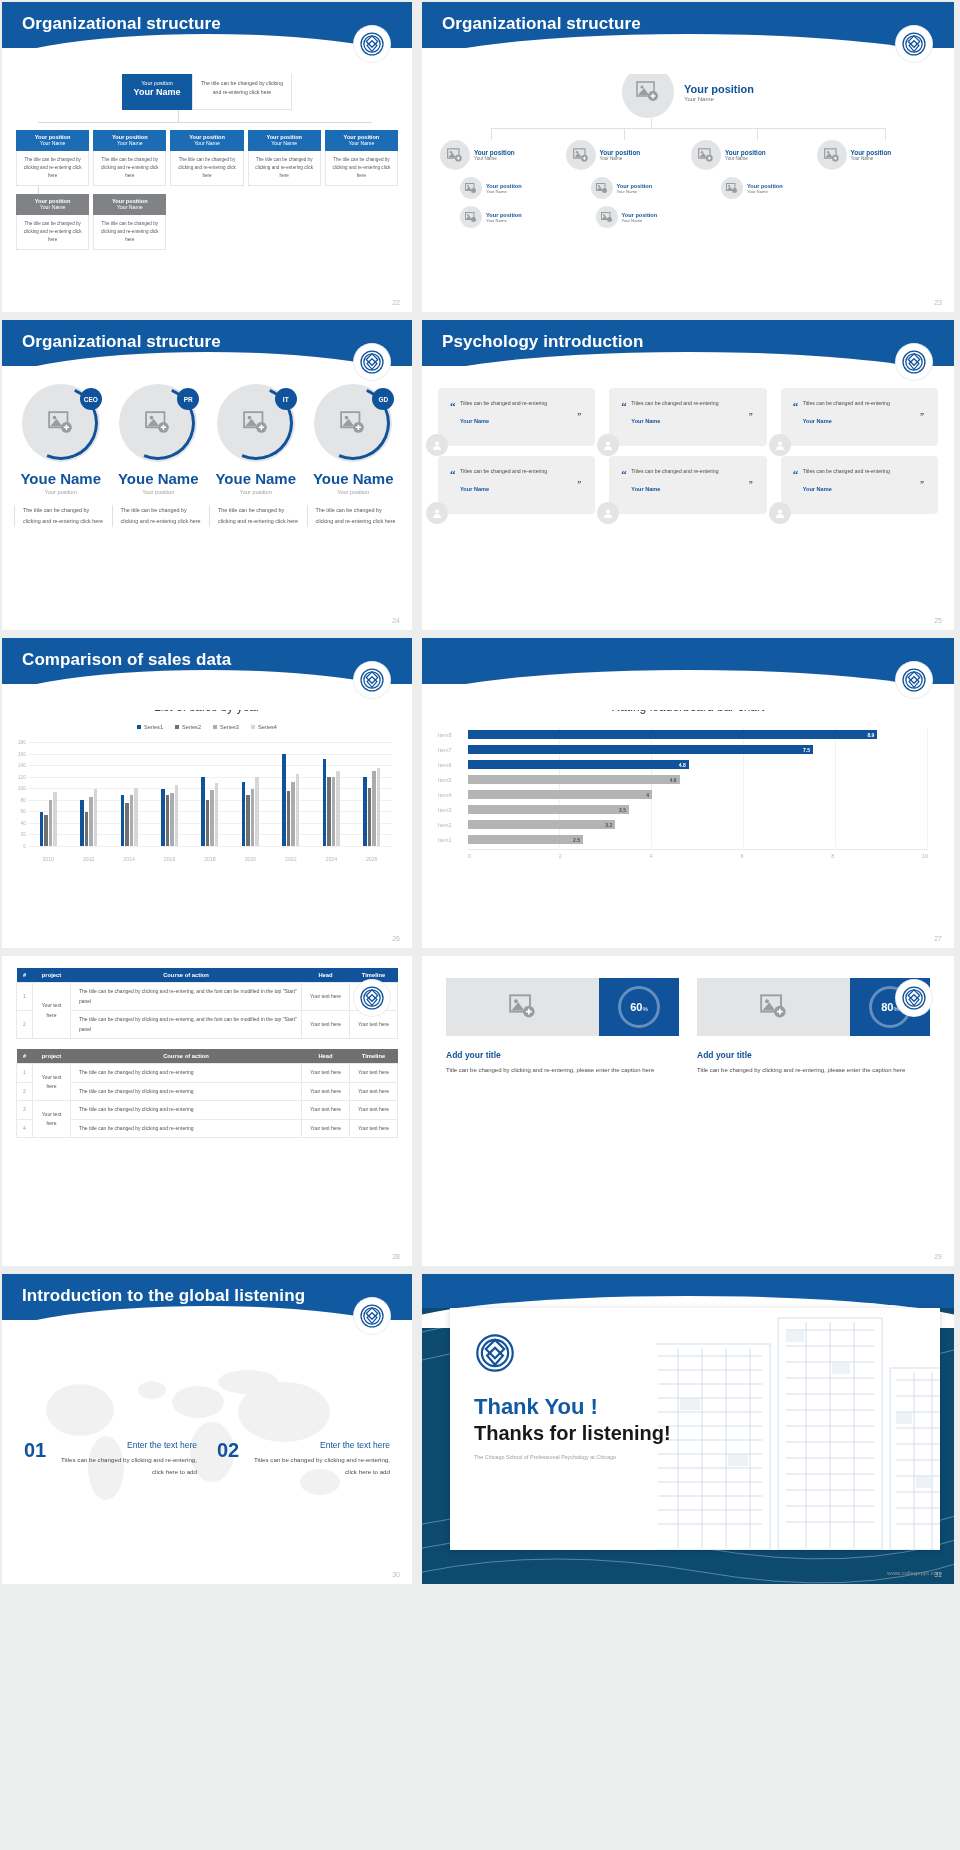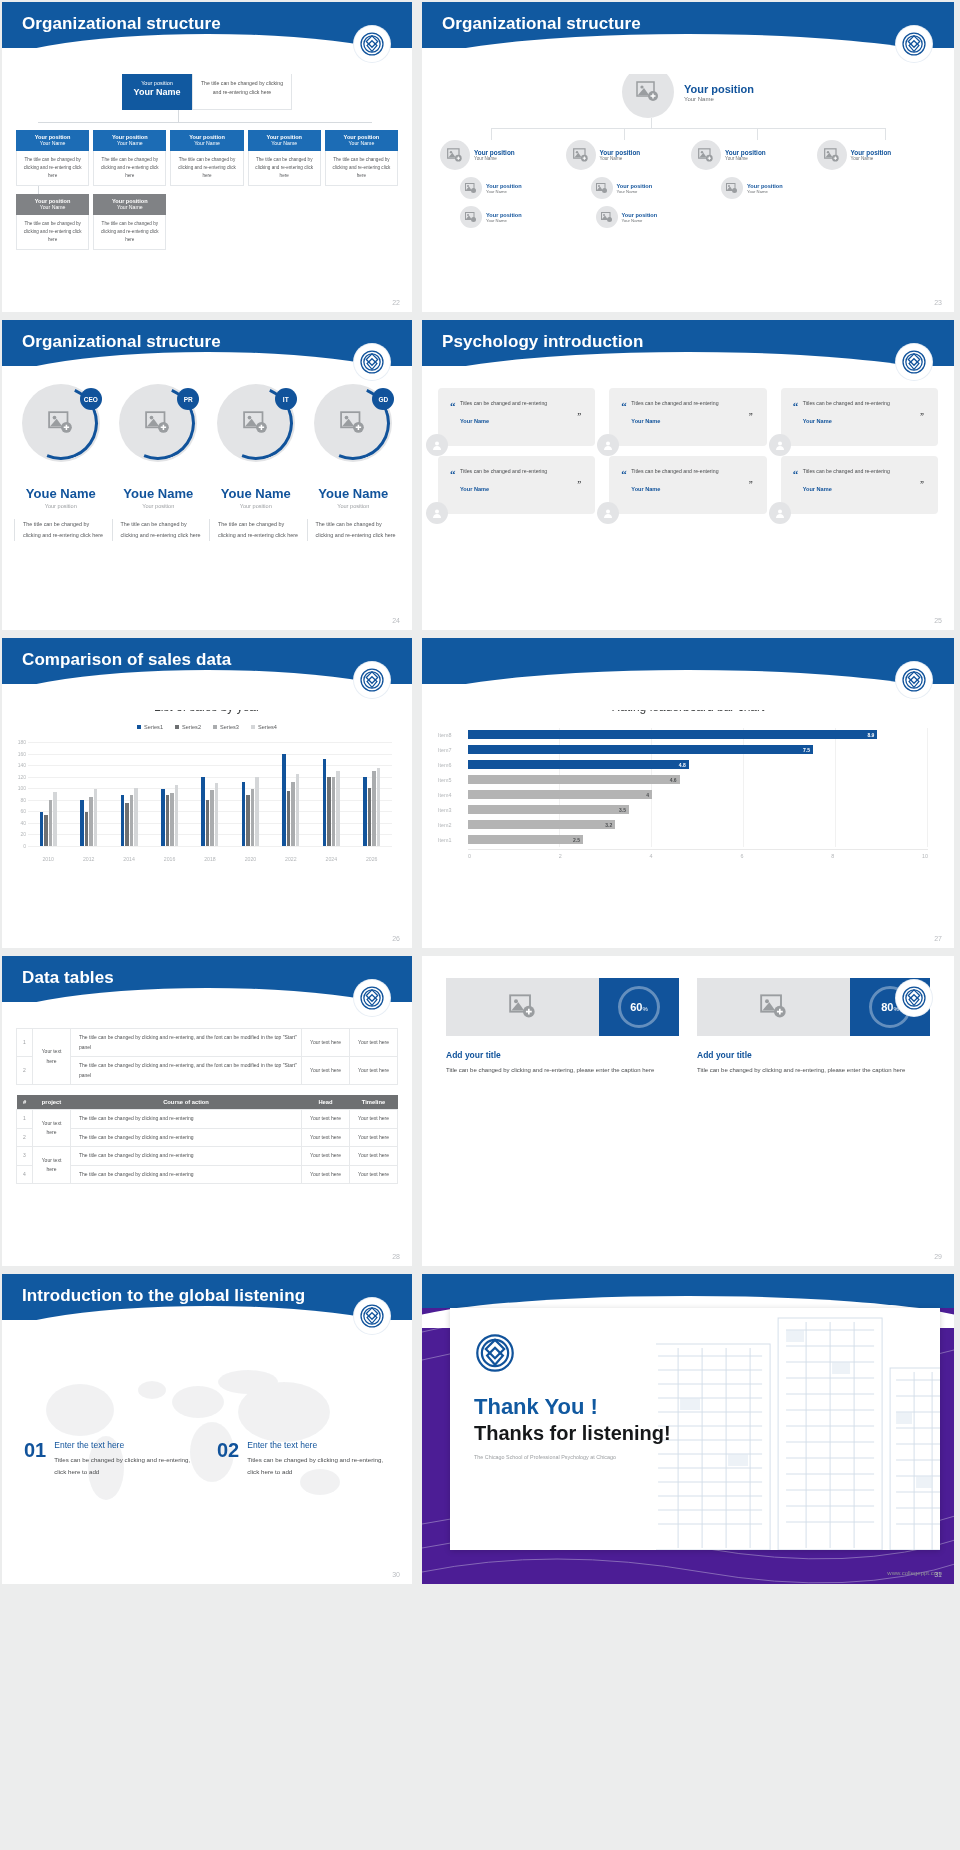--- a/index.html
+++ b/index.html
@@ -116,21 +116,21 @@
   .c24 .ring {
     position:absolute; inset:2px; border-radius:50%;
     border:3px solid transparent; border-right-color:#11539b; border-bottom-color:#11539b;
     transform:rotate(-22deg);
   }
   .c24 .badge {
     position:absolute; right:-2px; top:4px; width:22px; height:22px; border-radius:50%;
     background:#11539b; color:#fff; font-size:6.5px; font-weight:bold;
     display:flex; align-items:center; justify-content:center;
   }
-  .c24 .nm { color:#11539b; font-weight:bold; font-size:13px; margin-top:24px;}
+  .c24 .nm { color:#11539b; font-weight:bold; font-size:15px; margin-top:8px;}
   .c24 .po { color:#9b9ea1; font-size:5.6px; margin-top:2px;}
   .c24 .desc {
     font-size:5.4px; color:#56585b; line-height:2; margin-top:10px;
     border-left:1px solid #dfe2e5; padding-left:8px; text-align:left;
     display:inline-block;
   }
   
   .q-grid { display:grid; grid-template-columns:repeat(3,1fr); gap:10px 14px; padding:22px 16px 0;}
   .q-card { position:relative; }
   .q-box { background:#efefef; border-radius:4px; padding:10px 12px 12px 22px; min-height:58px;}
@@ -196,27 +196,27 @@
     border:3px solid rgba(255,255,255,.35);
     display:flex; align-items:center; justify-content:center;
     color:#fff; position:relative;
   }
   .dc .donut .n { font-size:11px; font-weight:bold; }
   .dc .donut .s { font-size:6px; margin-top:3px; }
   .dc .t { color:#11539b; font-weight:bold; font-size:8.5px; margin-top:14px;}
   .dc .d { font-size:6px; color:#4a4c4e; line-height:1.9; margin-top:5px;}
   
   .map { position:absolute; inset:46px 0 0 0; opacity:.55; }
-  .gb { position:relative; display:flex; padding:120px 22px 0; gap:20px; z-index:2;}
+  .gb { position:relative; display:flex; padding:120px 22px 0; gap:20px; z-index:2;text-align:right;}
   .gb .item { flex:1; display:flex; gap:8px; }
   .gb .num { color:#11539b; font-size:20px; font-weight:bold; line-height:1;}
   .gb .t { color:#11539b; font-weight:normal; font-size:8.5px;}
   .gb .d { font-size:6.2px; color:#4a4c4e; line-height:1.9; margin-top:4px;}
   
-  .ty { position:absolute; inset:0; background:#4c1d95; overflow:hidden;}
+  .ty { position:absolute; inset:0; background:#0c4a6e; overflow:hidden;}
   .ty .bluebar { position:absolute; left:0; top:0; width:100%; height:34px; background:#1159a0;}
   .ty .bluebar .curve2 { position:absolute; left:-5%; bottom:-20px; width:110%; height:32px; background:#fff; border-radius:50% 50% 0 0/100% 100% 0 0;}
   .ty .card {
     position:absolute; left:28px; top:34px; right:14px; bottom:34px;
     background:#fff; box-shadow:0 1px 6px rgba(0,0,0,.18);
     overflow:hidden;
   }
   .ty .bldg { position:absolute; right:0; top:0; width:58%; height:100%; opacity:.85;}
   .ty .logo2 { position:absolute; left:24px; top:24px; width:42px; height:42px;}
   .ty .h1 { position:absolute; left:24px; top:86px; color:#1159a0; font-size:22px; font-weight:bold;}
@@ -934,24 +934,20 @@
           <span>6</span>
           <span>8</span>
           <span>10</span>
         </div>
     </div>
 
     <div class="pagenum">27</div>
   </div>
 
   <div class="slide">
-    <div class="banner">
-      <h1>Data tables</h1>
-      <div class="curve"></div>
-    </div>
     <div class="logo">
       <svg viewBox="0 0 64 64">
           <g fill="none" stroke="#11539b" stroke-width="3.2">
         <circle cx="32" cy="32" r="27"></circle>
             <circle cx="32" cy="32" r="20"></circle>
         <path d="M32 12 L46 26 L32 40 L18 26 Z"></path>
             <path d="M32 24 L44 36 L32 50 L20 36 Z"></path>
       </g>
         </svg>
     </div>

